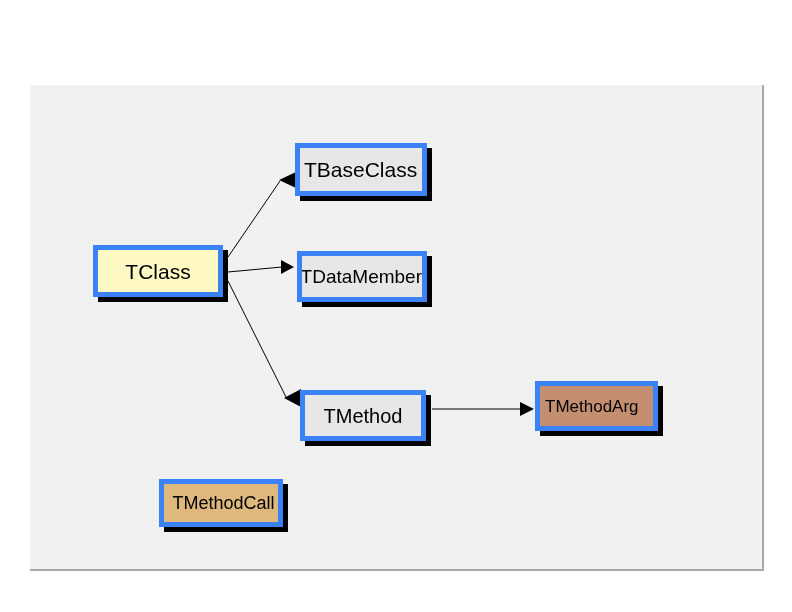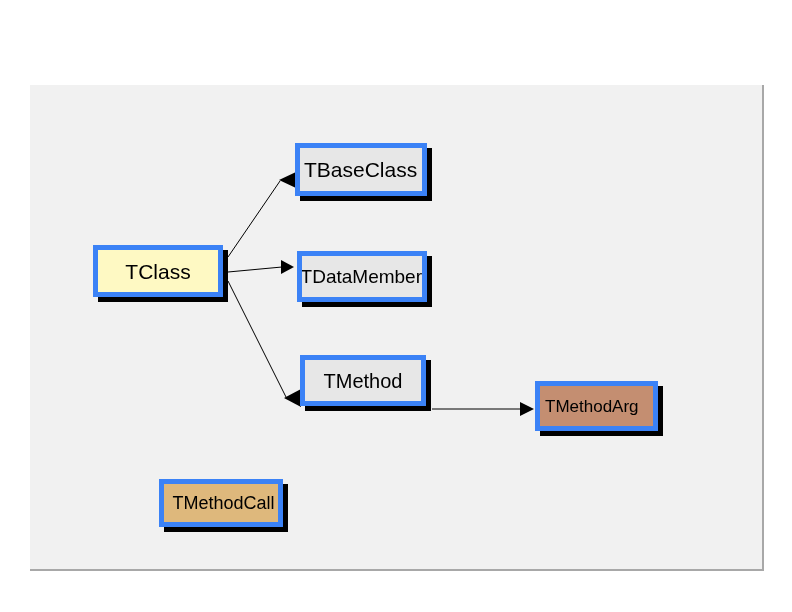--- a/index.html
+++ b/index.html
@@ -56,21 +56,21 @@
   <div>
       <div class="node" style="left: 93px; top: 245px; width: 130px; height: 52px; background: #fef9c3; font-size: 21px; box-shadow: rgb(0, 0, 0) 5px 5px 0px; justify-content: center; padding-left: 0px; color: rgb(0, 0, 0);">
         <span class="node-label">TClass</span>
       </div>
       <div class="node" style="left: 295px; top: 143px; width: 132px; height: 53px; background: rgb(231, 231, 231); font-size: 21px; box-shadow: rgb(0, 0, 0) 5px 5px 0px; justify-content: flex-start; padding-left: 4px; color: rgb(0, 0, 0);">
         <span class="node-label">TBaseClass</span>
       </div>
       <div class="node" style="left: 297px; top: 251px; width: 130px; height: 51px; background: rgb(231, 231, 231); font-size: 19px; box-shadow: rgb(0, 0, 0) 5px 5px 0px; justify-content: flex-end; padding-left: 2px; color: rgb(0, 0, 0);">
         <span class="node-label">TDataMember</span>
       </div>
-      <div class="node" style="left: 300px; top: 355px; width: 126px; height: 51px; background: rgb(231, 231, 231); font-size: 20px; box-shadow: rgb(0, 0, 0) 5px 5px 0px; justify-content: center; padding-left: 0px; color: rgb(0, 0, 0);">
+      <div class="node" style="left: 300px; top: 390px; width: 126px; height: 51px; background: rgb(231, 231, 231); font-size: 20px; box-shadow: rgb(0, 0, 0) 5px 5px 0px; justify-content: center; padding-left: 0px; color: rgb(0, 0, 0);">
         <span class="node-label">TMethod</span>
       </div>
       <div class="node" style="left: 535px; top: 381px; width: 123px; height: 50px; background: rgb(196, 142, 113); font-size: 17px; box-shadow: rgb(0, 0, 0) 5px 5px 0px; justify-content: flex-start; padding-left: 5px; color: rgb(0, 0, 0);">
         <span class="node-label">TMethodArg</span>
       </div>
       <div class="node" style="left: 159px; top: 479px; width: 124px; height: 48px; background: rgb(222, 184, 124); font-size: 18px; box-shadow: rgb(0, 0, 0) 5px 5px 0px; justify-content: center; padding-left: 5px; color: rgb(0, 0, 0);">
         <span class="node-label">TMethodCall</span>
       </div>
     </div>
 </div>

